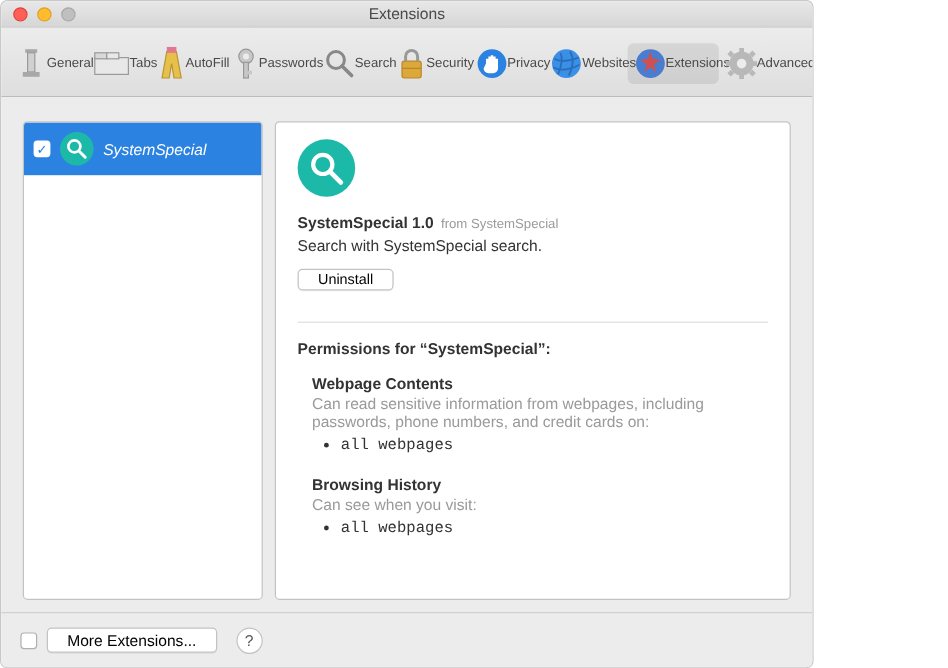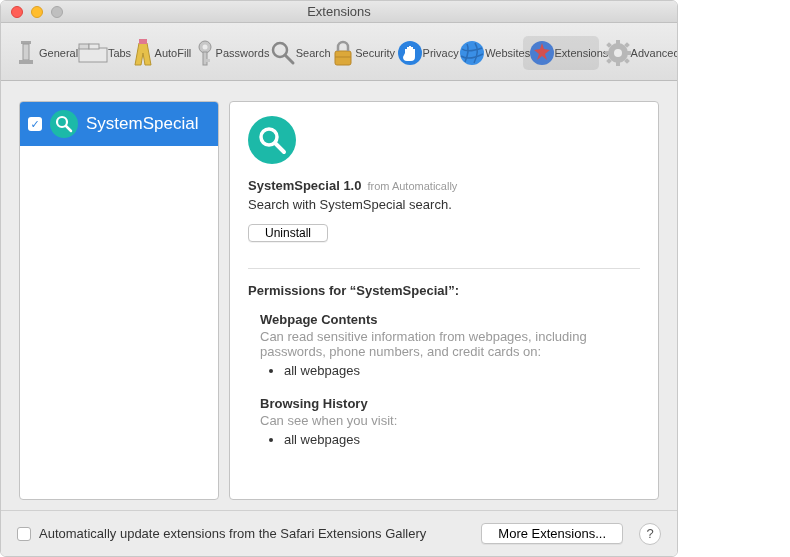--- a/index.html
+++ b/index.html
@@ -70,21 +70,21 @@
   padding: 0 8px; gap: 8px;
 }
 .sb-check {
   width: 14px; height: 14px; background: #fff; border-radius: 3px; display: flex;
   align-items: center; justify-content: center; font-size: 11px; color: #2b82e0;
 }
 .sb-icon {
   width: 28px; height: 28px; border-radius: 50%; background: #1cb9a8; position: relative;
   display: flex; align-items: center; justify-content: center;
 }
-.sb-name { font-size: 17px; }
+.sb-name { font-size: 13px; font-style: italic; }
 
 .detail {
   flex: 1; background: #fff; border: 1px solid #c3c3c3; border-radius: 4px;
   padding: 14px 18px; overflow: auto;
 }
 .detail-header { display: flex; gap: 14px; align-items: flex-start; padding-bottom: 14px; flex-direction: column; }
 .d-icon {
   width: 48px; height: 48px; border-radius: 50%; background: #1cb9a8;
   display: flex; align-items: center; justify-content: center; flex-shrink: 0;
 }
@@ -95,21 +95,21 @@
 .uninstall-btn {
   margin-top: 12px; padding: 1px 16px; font-size: 12px; background: #fff;
   border: 1px solid #c3c3c3; border-radius: 4px; box-shadow: 0 1px 0 rgba(0,0,0,0.05);
   cursor: default;
 }
 .divider { border: none; border-top: 1px solid #dedede; margin: 12px 0 14px 0; }
 .perm-title { font-size: 13px; color: #333; margin-bottom: 14px; font-weight: bold; }
 .perm-section { margin-bottom: 18px; padding-left: 12px; }
 .perm-h { font-size: 13px; font-weight: 600; color: #333; }
 .perm-sub { font-size: 13px; color: #9a9a9a; margin-top: 2px; }
-.perm-list { margin: 4px 0 0 24px; font-size: 13px; color: #333; }
+.perm-list { margin: 4px 0 0 24px; font-size: 13px; color: #333; font-family: Liberation Mono, monospace; }
 
 .footer {
   height: 46px; background: #ececec; border-top: 1px solid #d0d0d0;
   display: flex; align-items: center; padding: 0 16px; gap: 8px;
 }
 .chk {
   width: 14px; height: 14px; background: #fff; border: 1px solid #b0b0b0; border-radius: 3px;
 }
 .footer-label { font-size: 13px; color: #333; flex: 1; }
 .more-btn {
@@ -263,21 +263,21 @@
       <div class="detail-header">
         <div class="d-icon">
           <svg width="30" height="30" viewBox="0 0 30 30">
               <circle cx="12" cy="12" r="8" fill="none" stroke="#fff" stroke-width="3.5"></circle>
               <line x1="18" y1="18" x2="27" y2="27" stroke="#fff" stroke-width="4" stroke-linecap="round"></line>
             </svg>
         </div>
         <div>
           <div class="d-title-row">
             <span class="d-title">SystemSpecial 1.0</span>
-            <span class="d-from">from Automatically</span>
+            <span class="d-from">from SystemSpecial</span>
           </div>
           <div class="d-desc">Search with SystemSpecial search.</div>
           <button class="uninstall-btn">Uninstall</button>
         </div>
       </div>
       <hr class="divider">
       <div class="perm-title">Permissions for “SystemSpecial”:</div>
 
       <div class="perm-section">
         <div class="perm-h">Webpage Contents</div>
@@ -292,17 +292,16 @@
         <div class="perm-sub">Can see when you visit:</div>
         <ul class="perm-list">
           <li>all webpages</li>
         </ul>
       </div>
     </div>
   </div>
 
   <div class="footer">
     <div class="chk"></div>
-    <div class="footer-label">Automatically update extensions from the Safari Extensions Gallery</div>
     <button class="more-btn">More Extensions...</button>
     <div class="help-btn">?</div>
   </div>
 </div>
 
 </body></html>

